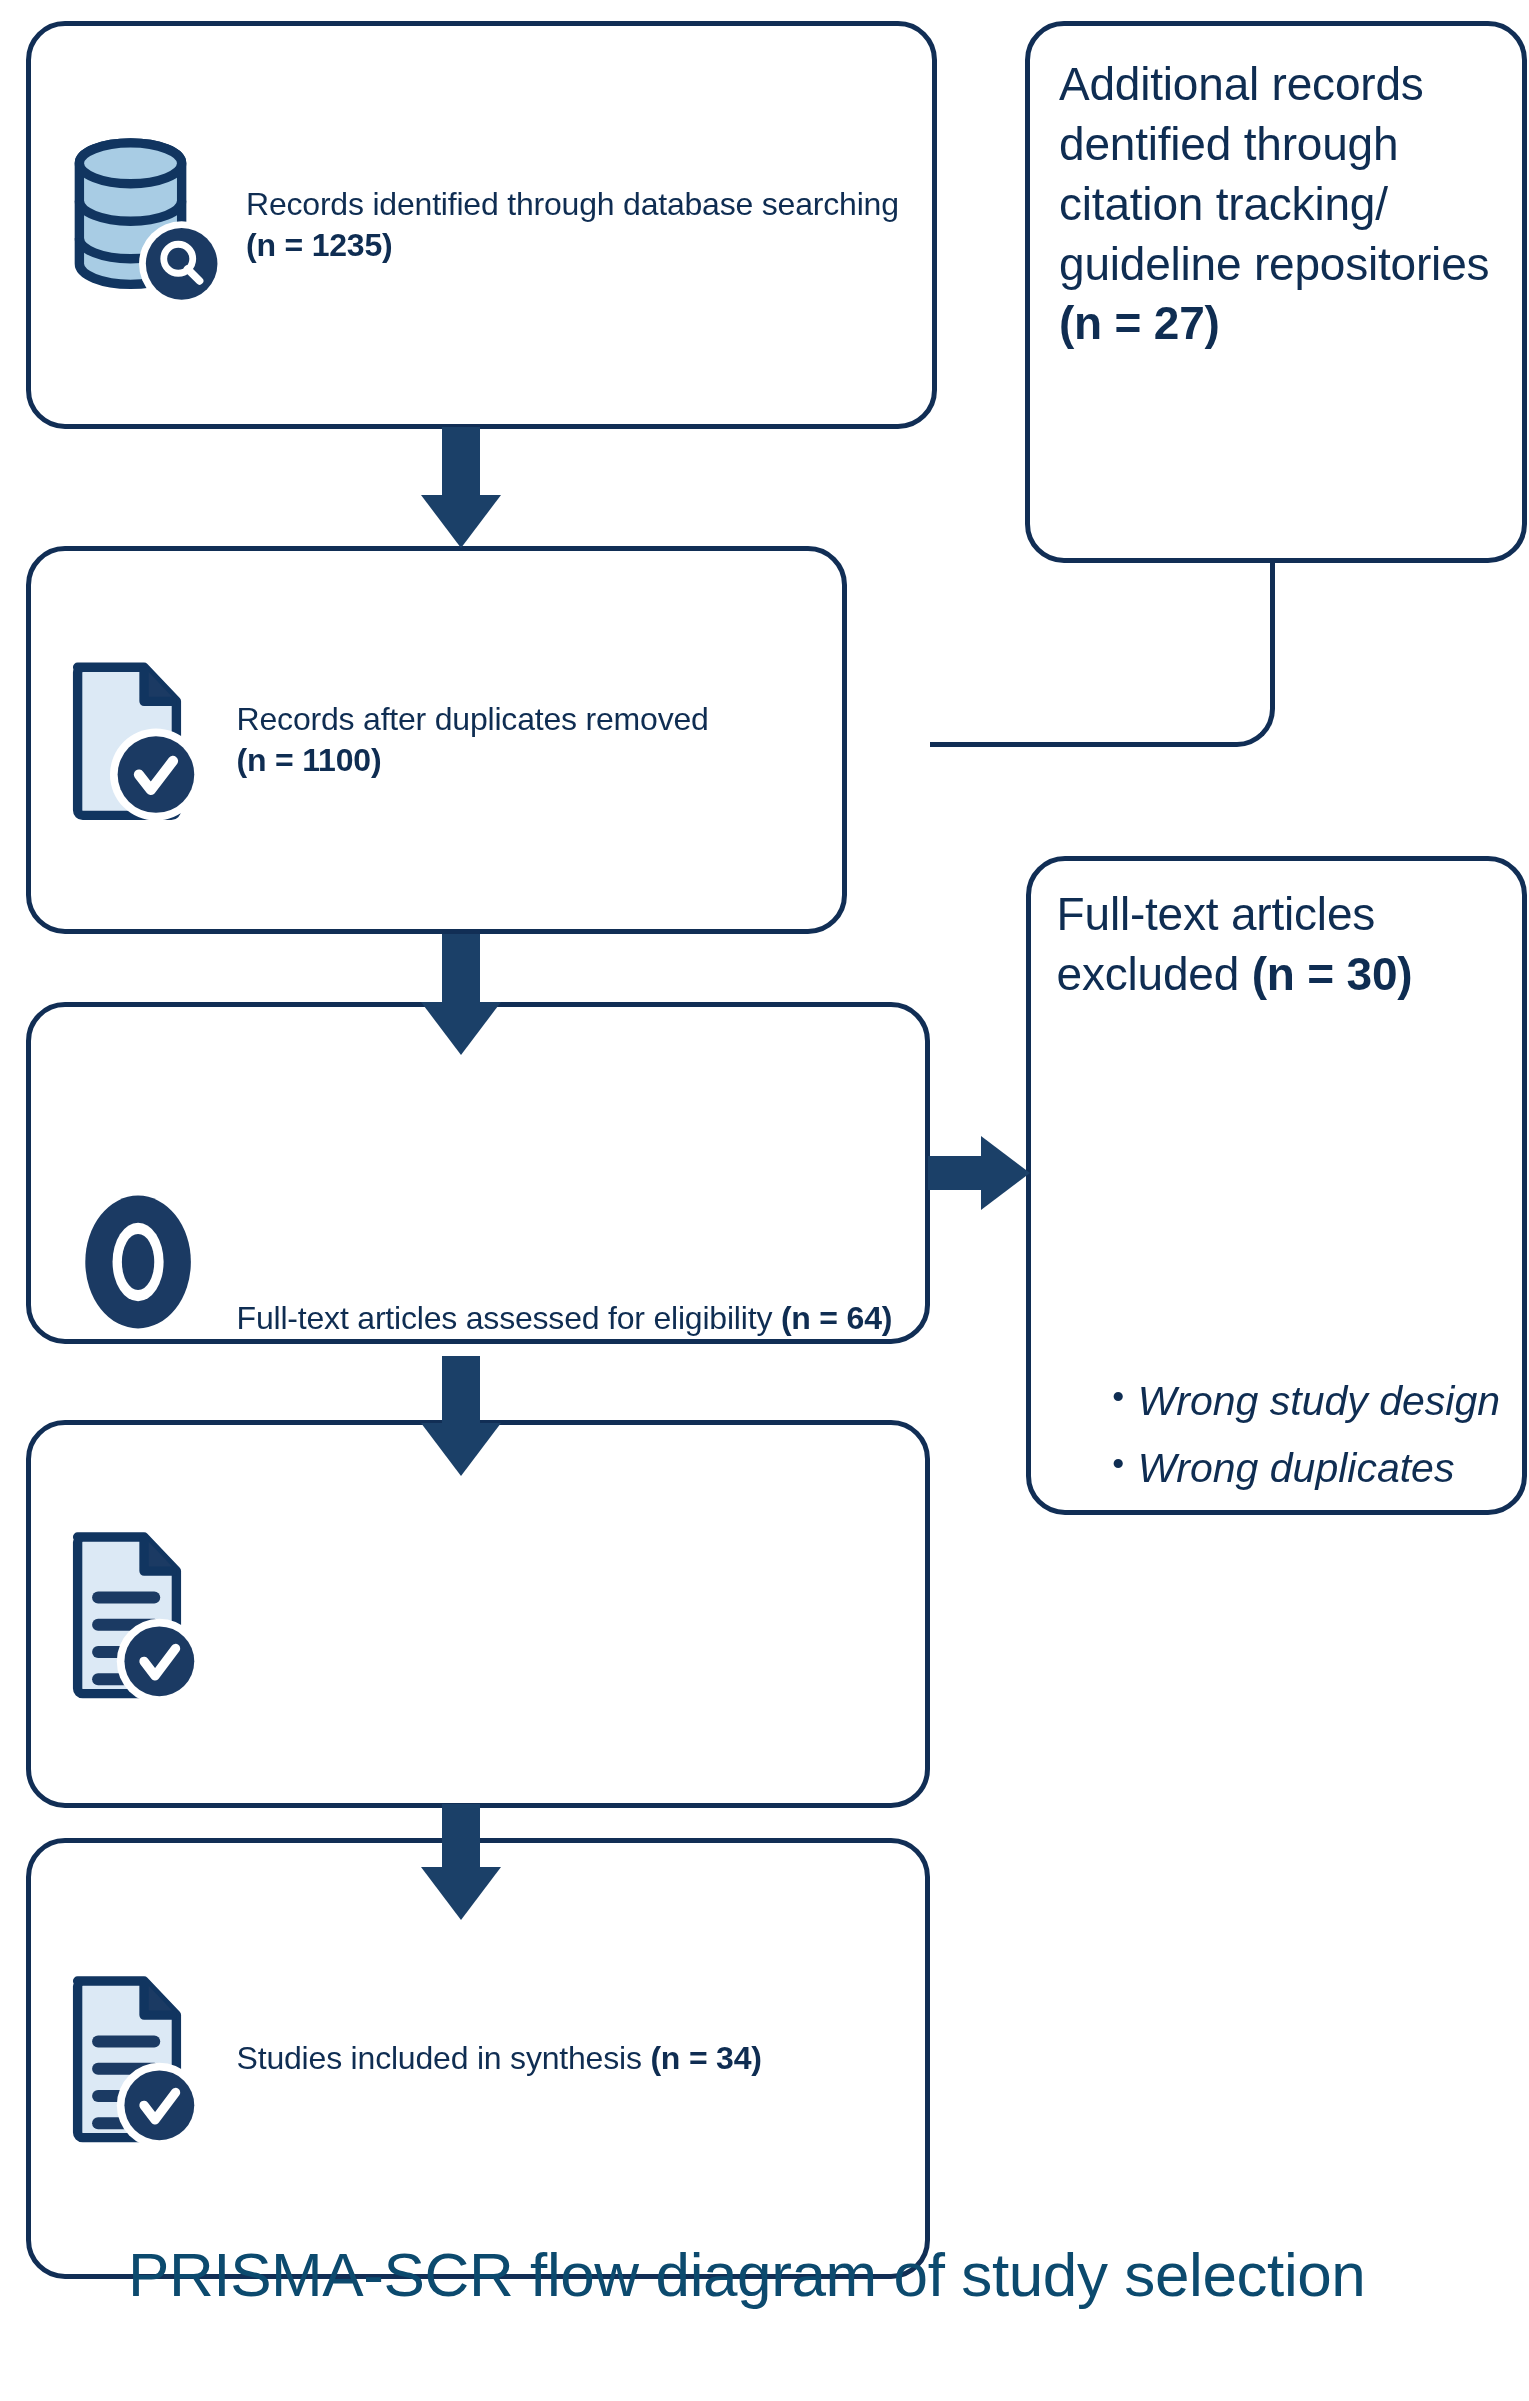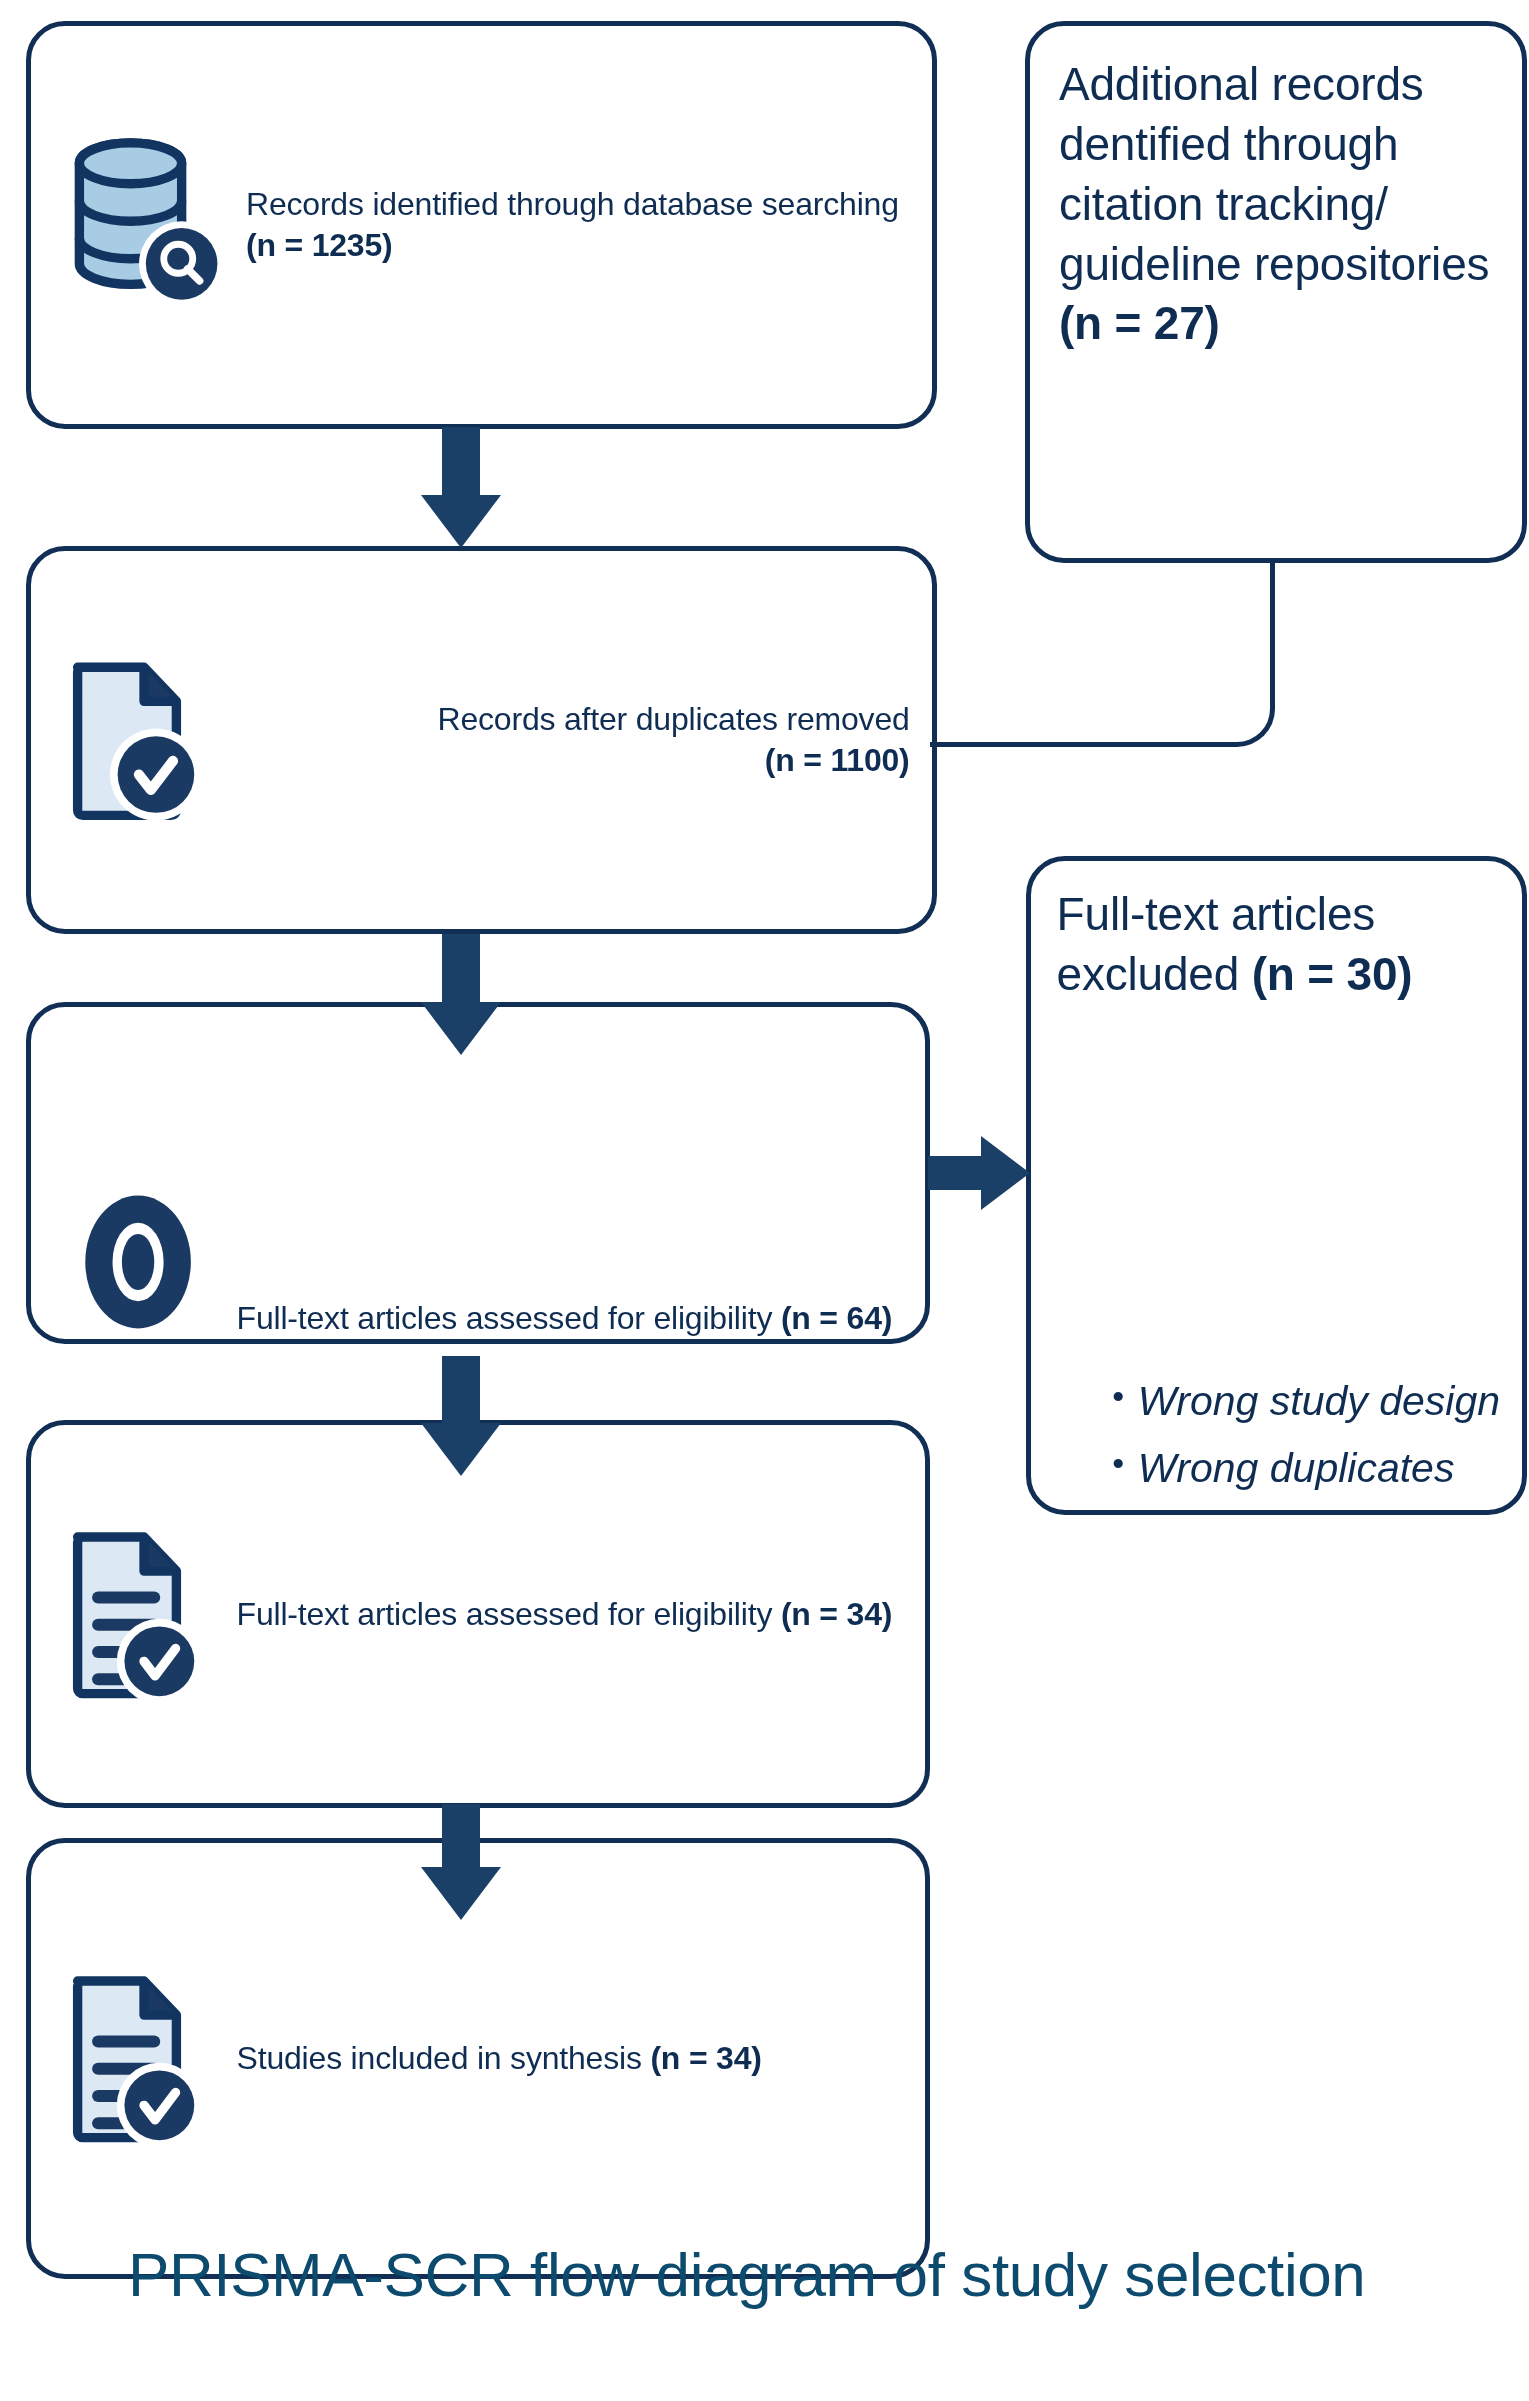--- a/index.html
+++ b/index.html
@@ -62,23 +62,22 @@
   #node-identified .body-text { padding-left: 15.4px; }
 
   #node-additional {
     left: 1025px; top: 21.3px; width: 502px; height: 542px;
     padding: 29px 24px 13px 29px;
     align-items: flex-start;
   }
   #node-additional .body-text { font-size: 46px; line-height: 1.30; }
 
   #node-duplicates {
-    left: 25.6px; top: 546px; width: 911px; height: 388px;
+    left: 25.6px; top: 546px; width: 821px; height: 388px;
     padding: 0 22px 0 29px;
-    text-align: right;
   }
   #node-duplicates .icon-slot { width: 158px; }
   #node-duplicates .body-text { padding-left: 19px; }
 
   #node-eligibility-64 {
     left: 25.6px; top: 1002px; width: 904px; height: 342px;
     padding: 3px 22px 0 29px;
     align-items: flex-end;
   }
   #node-eligibility-64 .icon-slot { width: 158px; }
@@ -268,23 +267,20 @@
         <path d="M94 14 v40 h38" fill="#1b3a63" stroke="#113560" stroke-width="11" stroke-linejoin="round"></path>
         <rect x="33" y="78" width="80" height="14" rx="7" fill="#1b3a63"></rect>
         <rect x="33" y="110" width="80" height="14" rx="7" fill="#1b3a63"></rect>
         <rect x="33" y="142" width="80" height="14" rx="7" fill="#1b3a63"></rect>
         <rect x="33" y="174" width="56" height="14" rx="7" fill="#1b3a63"></rect>
         <circle cx="112" cy="160" r="50" fill="#ffffff"></circle>
         <circle cx="112" cy="160" r="41" fill="#1b3a63"></circle>
         <path d="M94 160 l13 17 l24 -32" fill="none" stroke="#ffffff" stroke-width="11" stroke-linecap="round" stroke-linejoin="round"></path>
       </svg>
     </div>
-    <div class="body-text">
-      <span>Full-text articles assessed for eligibility </span><b class="count">(n = 34)</b>
-    </div>
   </div>
 
   <div class="node" id="node-included">
     <div class="icon-slot">
       <svg width="149" height="179" viewBox="0 0 175 210" aria-hidden="true">
         <path d="M16 14 h78 l38 40 v138 a6 6 0 0 1 -6 6 H22 a6 6 0 0 1 -6 -6 V20 a6 6 0 0 1 6 -6 z" fill="#dce9f5" stroke="#113560" stroke-width="11" stroke-linejoin="round"></path>
         <path d="M94 14 v40 h38" fill="#1b3a63" stroke="#113560" stroke-width="11" stroke-linejoin="round"></path>
         <rect x="33" y="78" width="80" height="14" rx="7" fill="#1b3a63"></rect>
         <rect x="33" y="110" width="80" height="14" rx="7" fill="#1b3a63"></rect>
         <rect x="33" y="142" width="80" height="14" rx="7" fill="#1b3a63"></rect>

